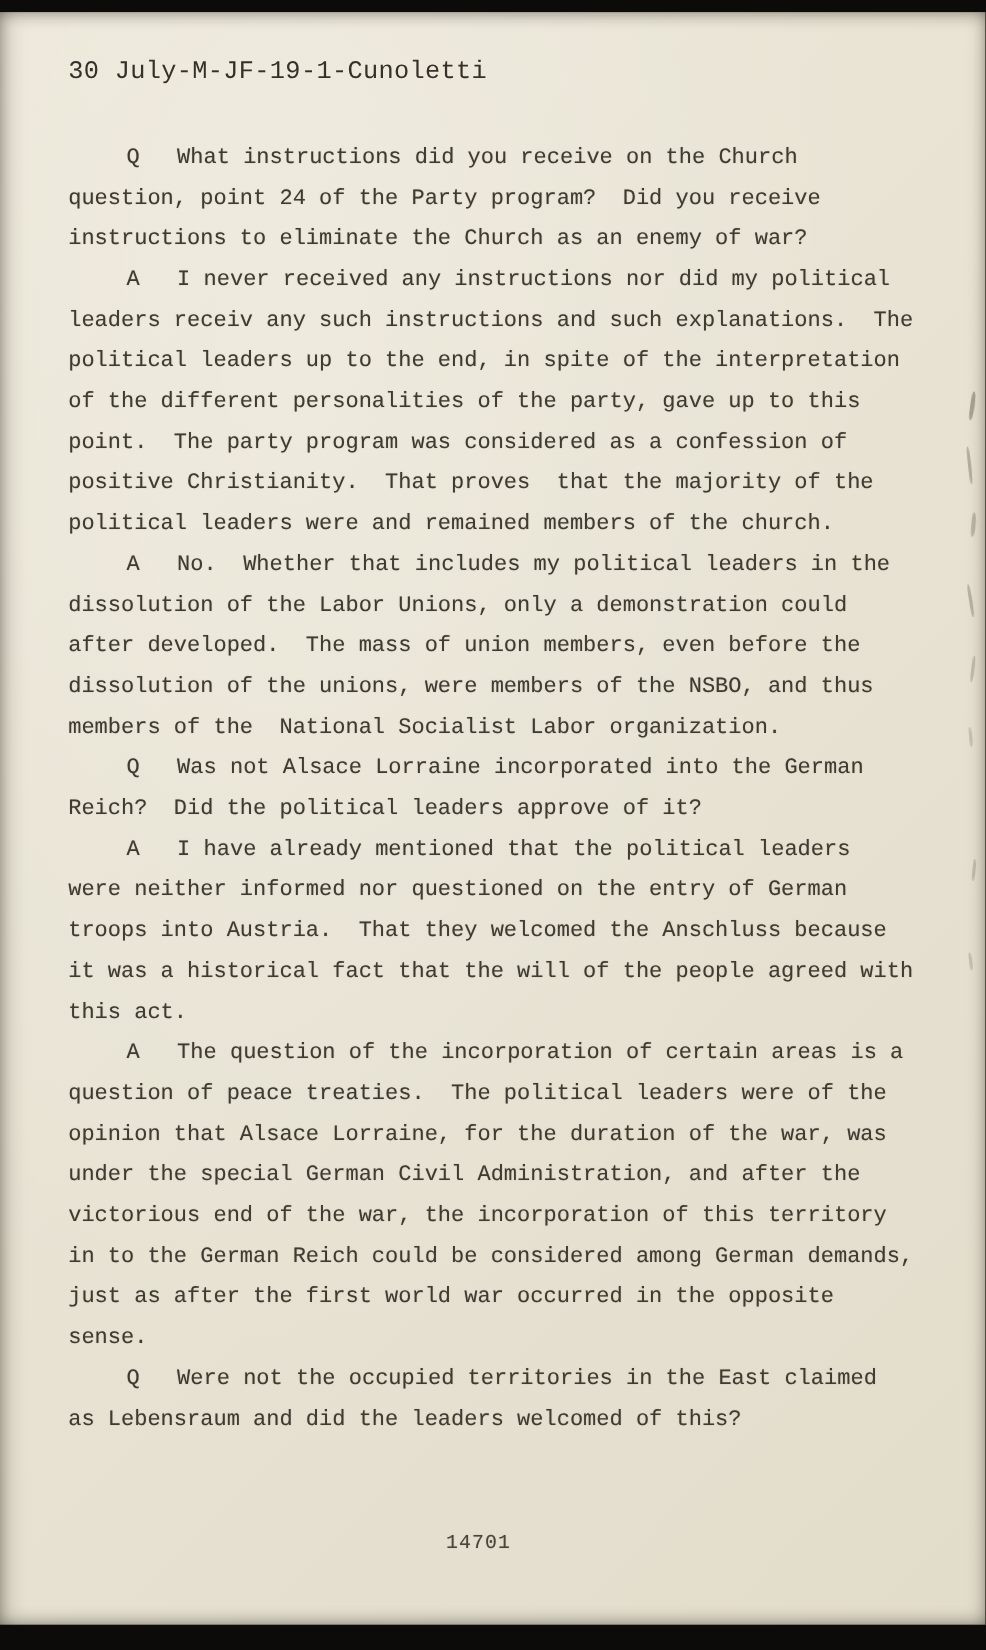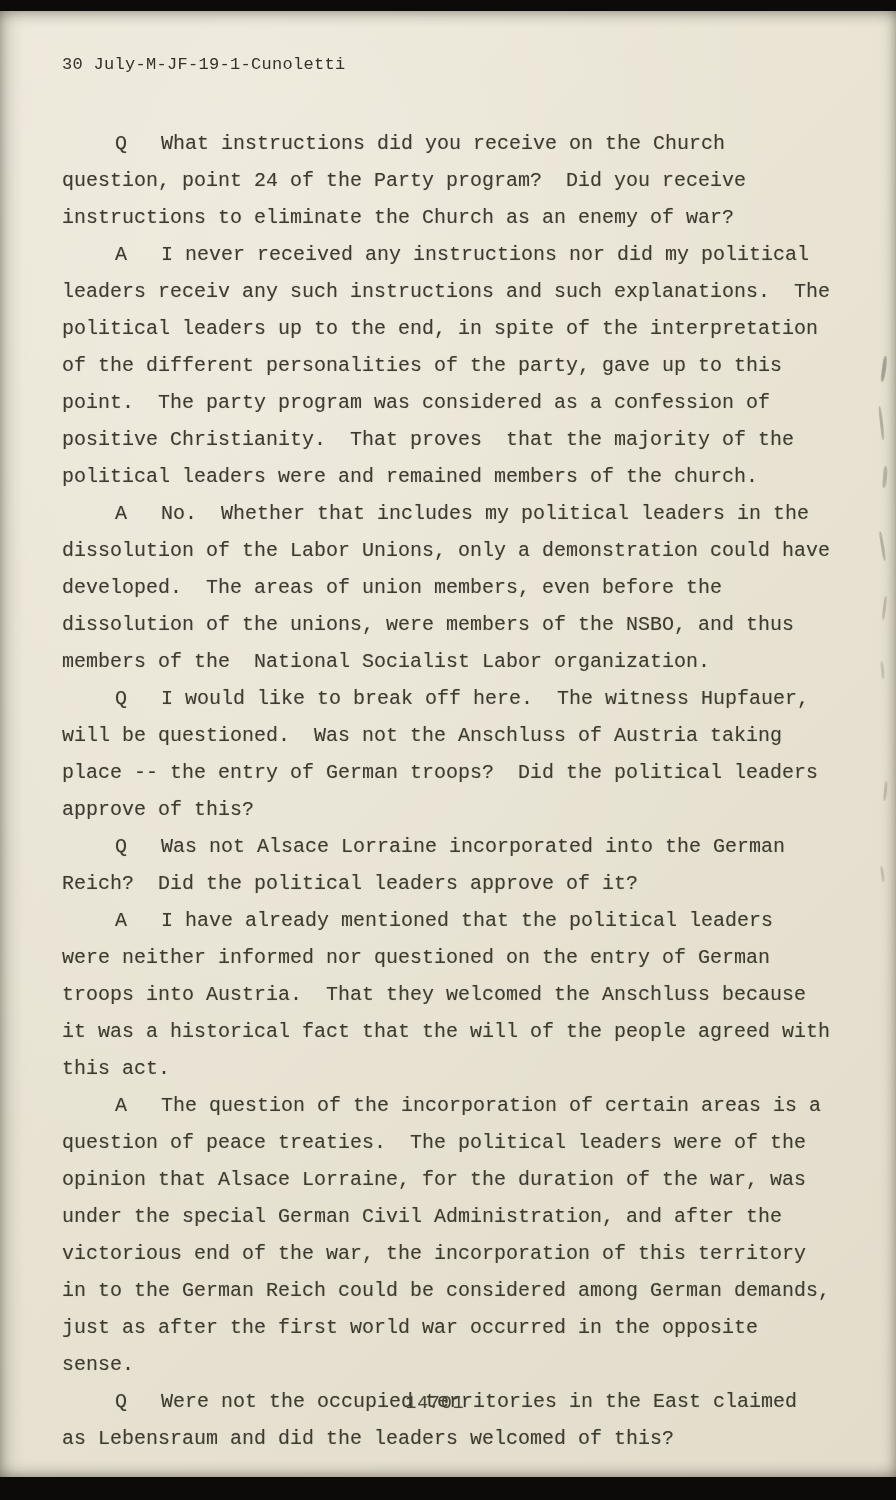--- a/index.html
+++ b/index.html
@@ -26,21 +26,21 @@
     box-shadow:
       inset 10px 0 22px -10px rgba(40,35,25,0.45),
       inset -8px 0 18px -10px rgba(40,35,25,0.40),
       inset 0 8px 16px -8px rgba(40,35,25,0.35),
       inset 0 -8px 16px -8px rgba(40,35,25,0.35);
   }
   .doc-header {
     position: absolute;
     top: 44px;
     left: 62px;
-    font-size: 17px;
+    font-size: 23px;
     line-height: 20px;
     color: #35312a;
     letter-spacing: 0.3px;
     white-space: pre;
   }
   .page-body {
     position: absolute;
     top: 114px;
     left: 62px;
     right: 64px;
@@ -86,22 +86,21 @@
 </style>
 </head>
 <body>
 
 <div class="paper">
   <div class="doc-header">30 July-M-JF-19-1-Cunoletti</div>
 
   <div class="page-body" id="qa-container">
       <p class="qa-para"><span class="speaker">Q</span><span>What instructions did you receive on the Church question, point 24 of the Party program?  Did you receive instructions to eliminate the Church as an enemy of war?</span></p>
       <p class="qa-para"><span class="speaker">A</span><span>I never received any instructions nor did my political leaders receiv any such instructions and such explanations.  The political leaders up to the end, in spite of the interpretation of the different personalities of the party, gave up to this point.  The party program was considered as a confession of positive Christianity.  That proves  that the majority of the political leaders were and remained members of the church.</span></p>
-      <p class="qa-para"><span class="speaker">A</span><span>No.  Whether that includes my political leaders in the dissolution of the Labor Unions, only a demonstration could have developed.  The areas of union members, even before the dissolution of the unions, were members of the NSBO, and thus members of the  National Socialist Labor organization.</span></p>
-      <p class="qa-para"><span class="speaker">Q</span><span>I would like to break off here.  The witness Hupfauer, will be questioned.  Was not the Anschluss of Austria taking place -- the entry of German troops?  Did the political leaders approve of this?</span></p>
+      <p class="qa-para"><span class="speaker">A</span><span>No.  Whether that includes my political leaders in the dissolution of the Labor Unions, only a demonstration could after developed.  The mass of union members, even before the dissolution of the unions, were members of the NSBO, and thus members of the  National Socialist Labor organization.</span></p>
       <p class="qa-para"><span class="speaker">Q</span><span>Was not Alsace Lorraine incorporated into the German Reich?  Did the political leaders approve of it?</span></p>
       <p class="qa-para"><span class="speaker">A</span><span>I have already mentioned that the political leaders were neither informed nor questioned on the entry of German troops into Austria.  That they welcomed the Anschluss because it was a historical fact that the will of the people agreed with this act.</span></p>
       <p class="qa-para"><span class="speaker">A</span><span>The question of the incorporation of certain areas is a question of peace treaties.  The political leaders were of the opinion that Alsace Lorraine, for the duration of the war, was under the special German Civil Administration, and after the victorious end of the war, the incorporation of this territory in to the German Reich could be considered among German demands, just as after the first world war occurred in the opposite sense.</span></p>
       <p class="qa-para"><span class="speaker">Q</span><span>Were not the occupied territories in the East claimed as Lebensraum and did the leaders welcomed of this?</span></p>
     </div>
 
   <div class="page-number">14701</div>
 
   <div class="artifact a1"></div>
   <div class="artifact a2"></div>

